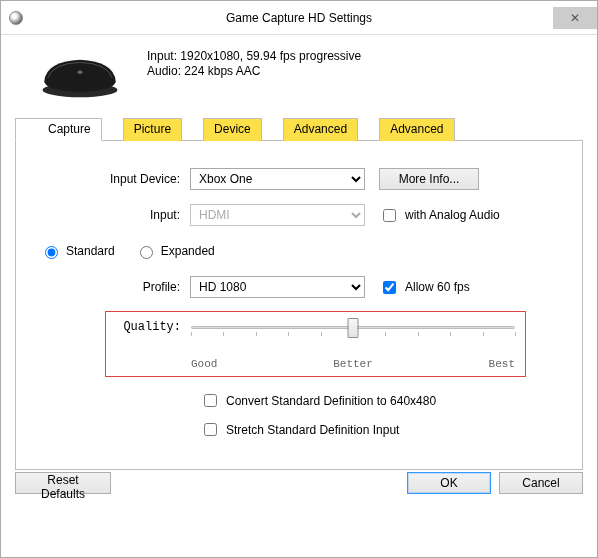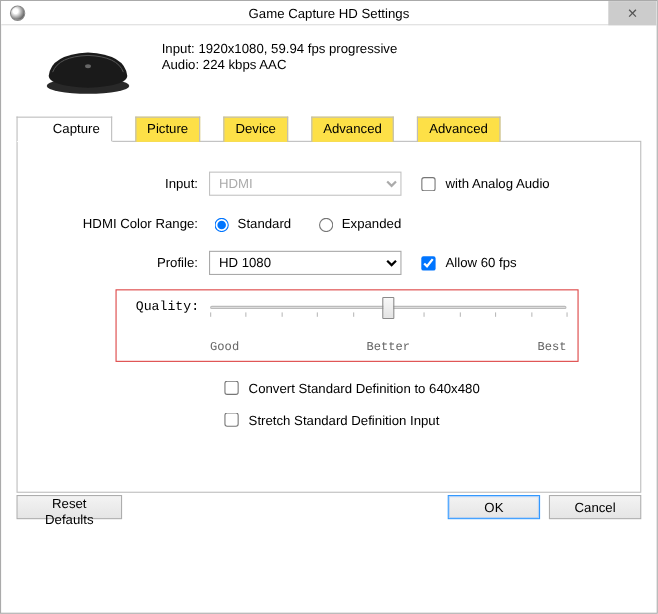--- a/index.html
+++ b/index.html
@@ -8,21 +8,21 @@
     font-family: "Segoe UI", Tahoma, sans-serif;
     font-size: 12px;
     background: #fff;
     color: #000;
     width: 598px;
     height: 558px;
     overflow: hidden;
     border: 1px solid #aaa;
   }
   .titlebar {
-    height: 22px;
+    height: 34px;
     background: #fff;
     border-bottom: 1px solid #ddd;
     display: flex;
     align-items: center;
     position: relative;
   }
   .titlebar .sysicon {
     width: 14px; height: 14px;
     border-radius: 50%;
     border: 1px solid #888;
@@ -234,35 +234,42 @@
   <div class="tab-area">
     <div class="tabstrip">
       <div class="tab active">Capture</div>
       <div class="tab">Picture</div>
       <div class="tab">Device</div>
       <div class="tab">Advanced</div>
       <div class="tab">Advanced</div>
     </div>
     <div class="tab-body">
 
+      <div class="form-row">
+        <div class="form-label">Input Device:</div>
+        <select class="sel-wide">
+          <option>Xbox One</option>
+        </select>
+        <div style="width:14px"></div>
+        <button class="btn" style="width:100px">More Info...</button>
+      </div>
 
       <div class="form-row">
         <div class="form-label">Input:</div>
         <select class="sel-wide" disabled="">
           <option>HDMI</option>
         </select>
         <div style="width:14px"></div>
         <label class="check">
           <input type="checkbox" style="">
           <span>with Analog Audio</span>
         </label>
       </div>
 
       <div class="form-row">
-        <div class="form-label">HDMI Color Range:</div>
         <div class="radio-group">
           <label>
             <input type="radio" name="cr" checked="" style="">
             <span>Standard</span>
           </label>
           <label>
             <input type="radio" name="cr" style="">
             <span>Expanded</span>
           </label>
         </div>

